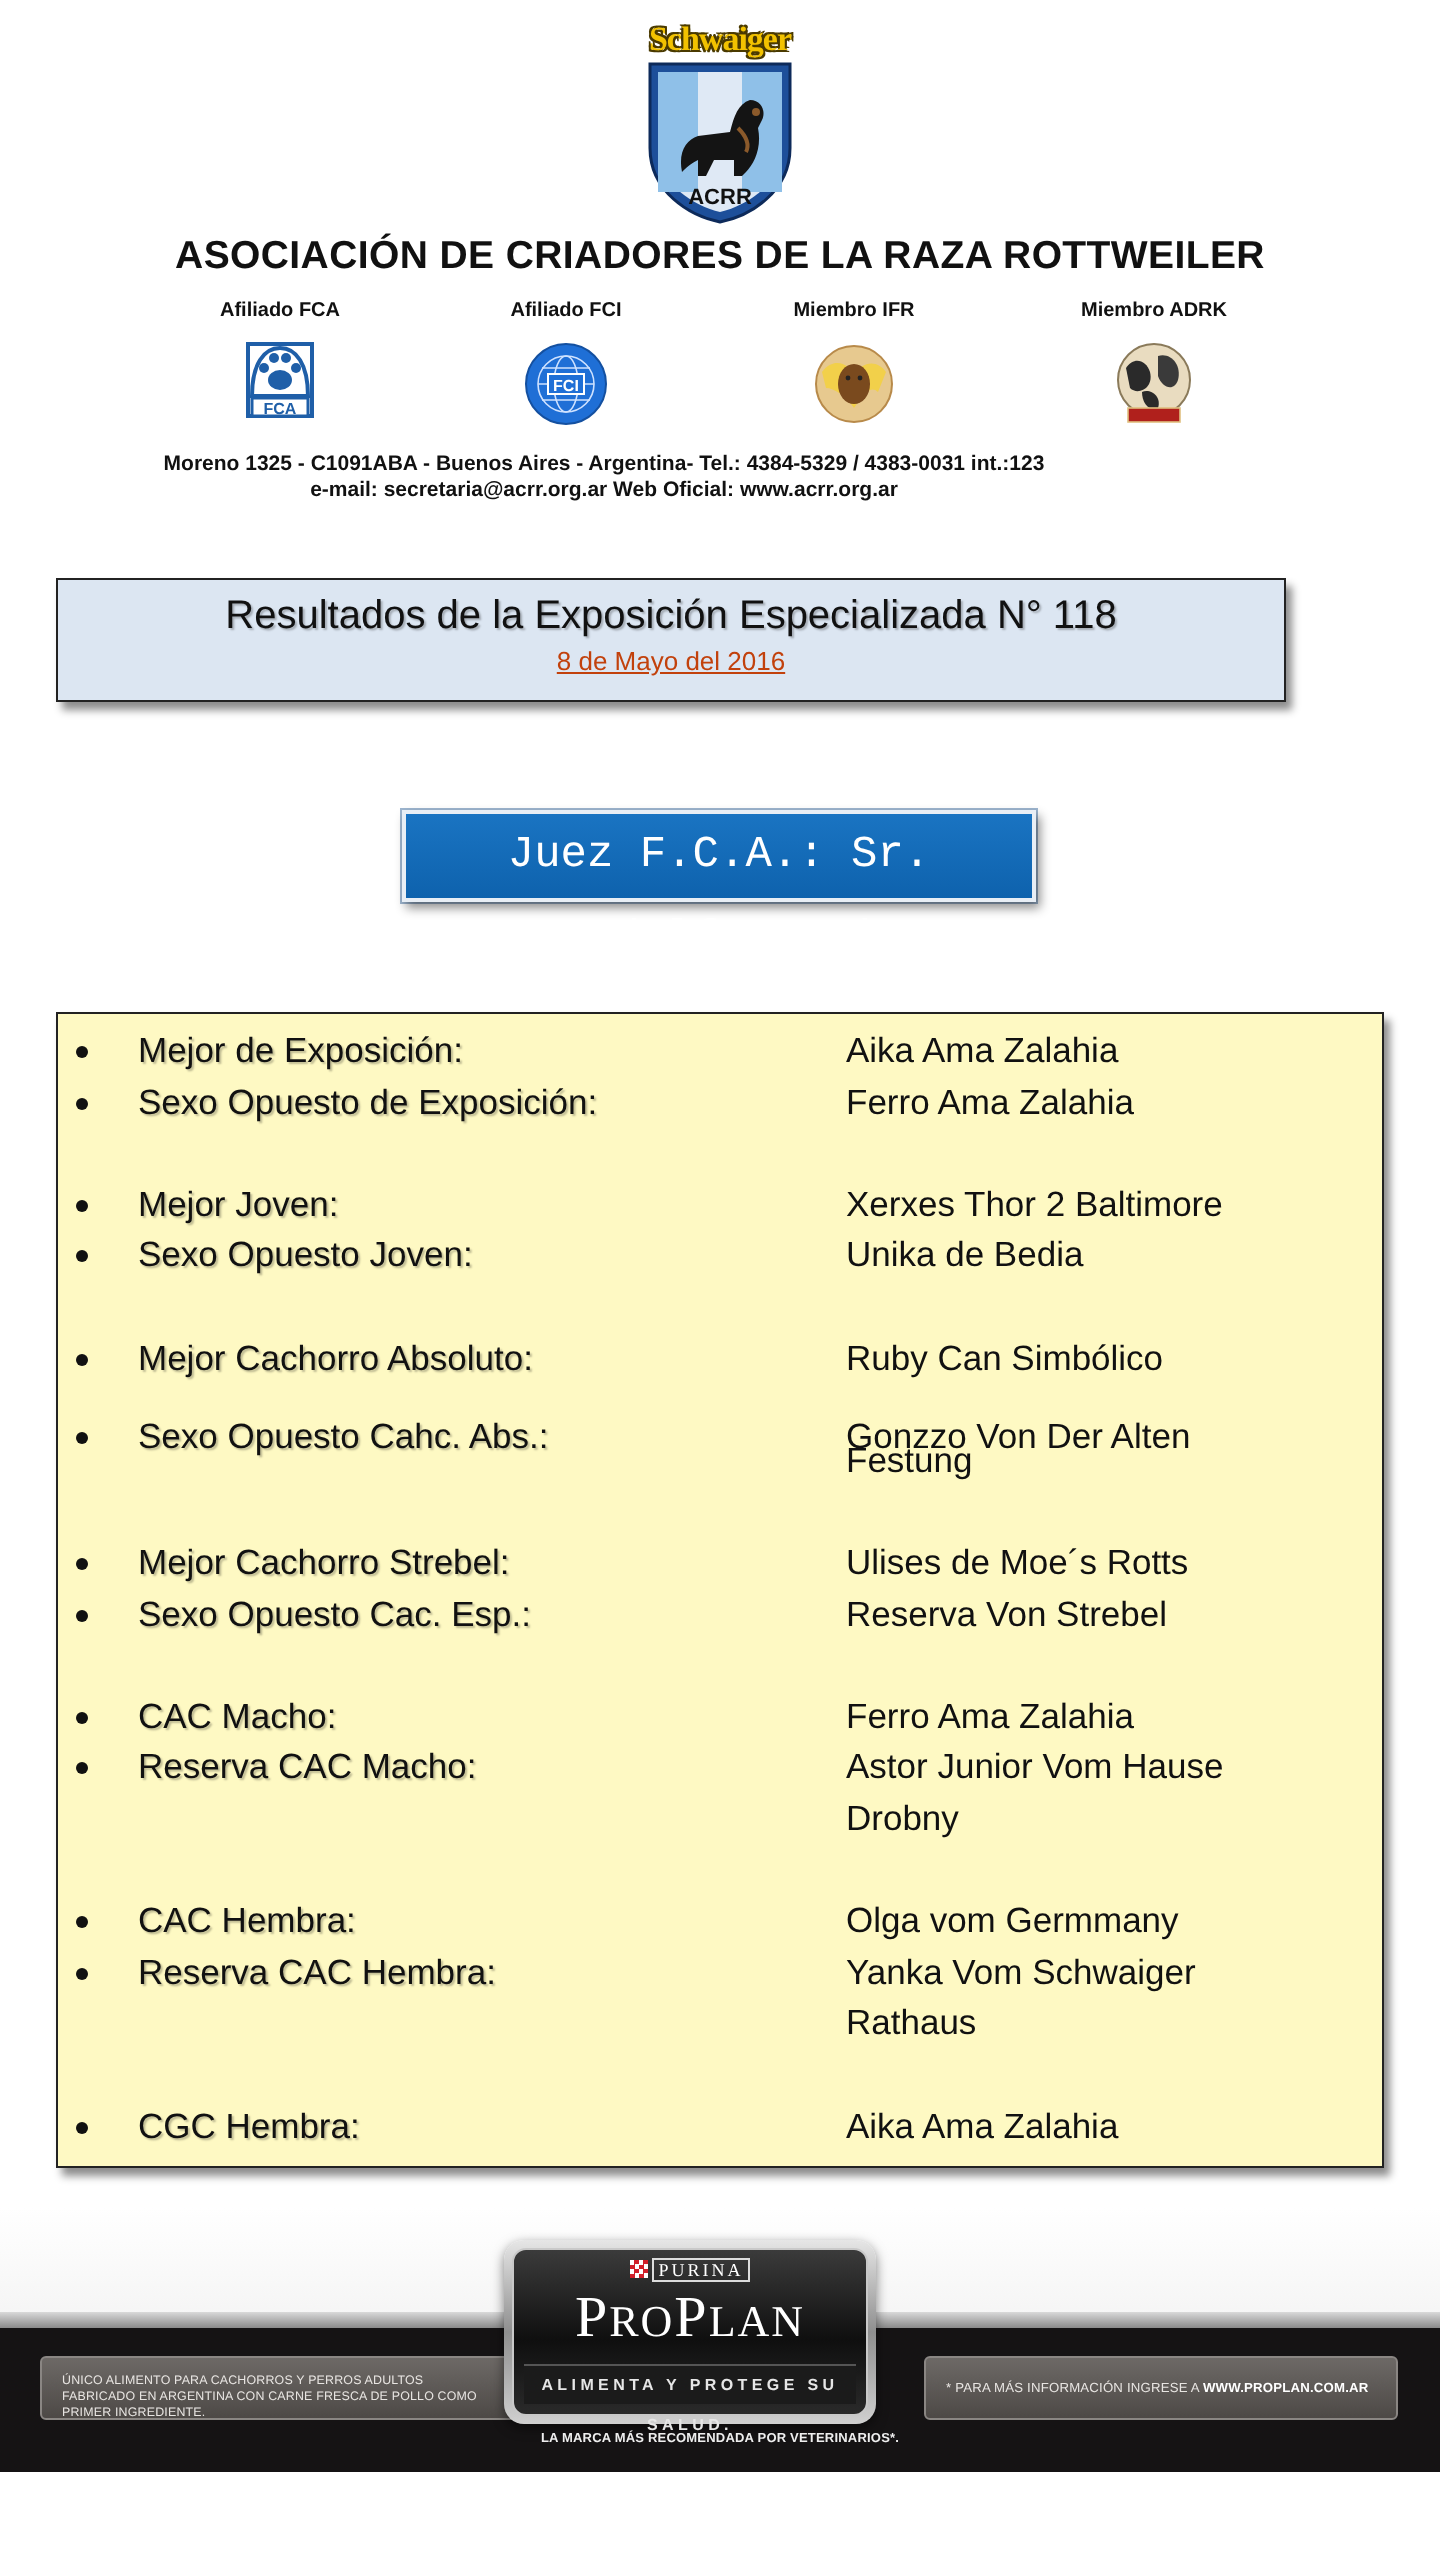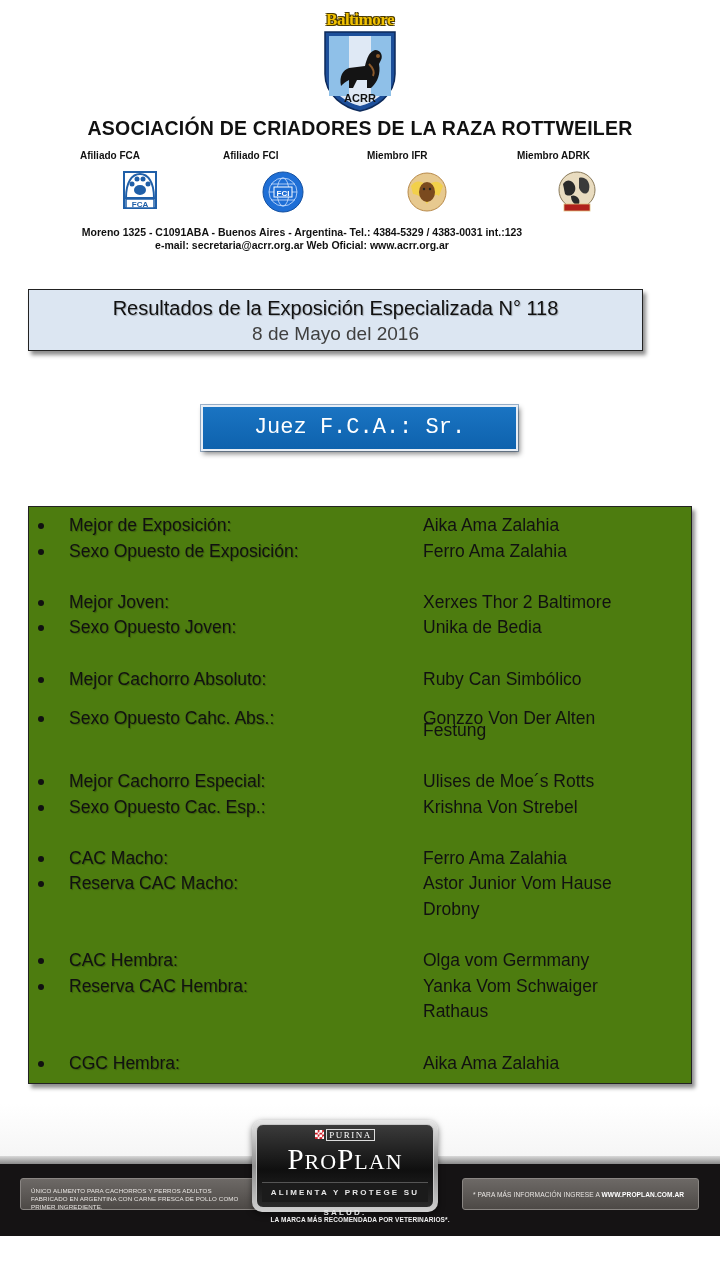--- a/index.html
+++ b/index.html
@@ -10,42 +10,42 @@
   .logo-wrap { position: absolute; left: 319px; top: 8px; width: 82px; height: 100px; }
   .logo-title { position: absolute; left: 0; top: 2px; width: 82px; text-align: center;
     font-family: "Liberation Serif", serif; font-weight: bold; font-size: 17px; color: #f2c200;
     text-shadow: 1px 1px 0 #4a3a00, -1px -1px 0 #4a3a00, 1px -1px 0 #4a3a00, -1px 1px 0 #4a3a00; letter-spacing: -0.5px; }
   .logo-shield { position: absolute; left: 4px; top: 22px; width: 74px; height: 82px; }
 
   .org-name { position: absolute; left: 0; top: 117px; width: 720px; text-align: center;
     font-family: "Liberation Sans", sans-serif; font-weight: bold; font-size: 19.5px; letter-spacing: 0.2px; color: #111; }
 
   .affiliations { position: absolute; left: 80px; top: 150px; width: 560px; height: 68px; }
-  .aff { position: absolute; top: 0; width: 120px; }
+  .aff { position: absolute; top: 0; width: 120px; text-align: center; }
   .aff-label { display: block; font-weight: bold; font-size: 10px; color: #111; height: 14px; }
   .aff-icon { display: block; margin: 4px auto 0; width: 44px; height: 48px; }
 
   .address { position: absolute; left: 0; top: 226px; width: 604px; text-align: center;
     font-weight: bold; font-size: 10.5px; line-height: 13px; color: #111; }
 
   
   .title-box { position: absolute; left: 28px; top: 289px; width: 615px; height: 62px;
     background: #dce6f2; border: 1.5px solid #222; box-shadow: 3px 4px 4px rgba(0,0,0,0.45); text-align: center; }
   .title-main { display: block; margin-top: 7px; font-size: 20px; color: #111; text-shadow: 1px 1px 1px rgba(0,0,0,0.25); }
-  .title-date { display: block; margin-top: 3px; font-size: 19px; color: #404040; }
+  .title-date { display: block; margin-top: 3px; font-size: 13px; color: #c2410c; text-decoration: underline; }
 
   
   .judge { position: absolute; left: 201px; top: 405px; width: 317px; height: 46px;
     background: linear-gradient(#1a74c2, #0e62ad); border: 2px solid #e8eef5;
     box-shadow: 2px 3px 5px rgba(0,0,0,0.45), 0 0 0 1px #9db5cf; text-align: center; font-family: Liberation Mono, monospace; }
   .judge span { display: block; line-height: 42px; color: #fff; font-size: 22px; }
 
   
   .results { position: absolute; left: 28px; top: 506px; width: 664px; height: 578px;
-    background: #4d7c0f; border: 1.5px solid #222; box-shadow: 3px 4px 4px rgba(0,0,0,0.45); }
+    background: #fef9c3; border: 1.5px solid #222; box-shadow: 3px 4px 4px rgba(0,0,0,0.45); }
   .row { position: absolute; left: 0; width: 660px; height: 26px; }
   .bullet { position: absolute; left: 9px; top: 10px; width: 6px; height: 6px; border-radius: 50%; background: #111; }
   .label { position: absolute; left: 40px; top: 2px; font-size: 17.5px; color: #111; text-shadow: 1px 1px 1px rgba(0,0,0,0.25); white-space: nowrap; }
   .value { position: absolute; left: 394px; top: 2px; font-size: 17.5px; color: #111; white-space: nowrap; }
 
   
   .footer { position: absolute; left: 0; top: 1104px; width: 720px; height: 132px; }
   .footer-fade { position: absolute; left: 0; top: 0; width: 720px; height: 60px; background: linear-gradient(#ffffff, #f4f4f4); }
   .footer-bar { position: absolute; left: 0; top: 60px; width: 720px; height: 72px; background: #151314; }
   .footer-bar-top { position: absolute; left: 0; top: 52px; width: 720px; height: 8px; background: linear-gradient(#d9d9d9, #8a8a8a); }
@@ -64,21 +64,21 @@
   .pp-logo { position: absolute; left: 0; top: 18px; width: 100%; text-align: center; color: #fff; font-family: "Liberation Serif", serif; font-size: 29px; letter-spacing: 1px; }
   .pp-logo small { font-size: 22px; }
   .pp-slogan { position: absolute; left: 5px; right: 5px; bottom: 5px; height: 20px; line-height: 20px; background: #1b1b1b; border-top: 1px solid #555;
     color: #e6e6e6; font-size: 8px; font-weight: bold; letter-spacing: 2.2px; }
   .pp-recommend { position: absolute; left: 0; top: 112px; width: 720px; text-align: center; color: #eee; font-size: 6.5px; font-weight: bold; letter-spacing: 0.1px; }
 </style>
 </head>
 <body>
 
 <div class="logo-wrap">
-  <div class="logo-title">Baltimore</div>
+  <div class="logo-title">Schwaiger</div>
   <svg class="logo-shield" viewBox="0 0 74 82">
     <path d="M2 2 H72 V44 C72 66 52 78 37 81 C22 78 2 66 2 44 Z" fill="#1d4f9a" stroke="#0d2a5a" stroke-width="1.5"></path>
     <path d="M6 6 H68 V44 C68 62 50 73 37 76 C24 73 6 62 6 44 Z" fill="#dfe9f5"></path>
     <rect x="6" y="6" width="20" height="60" fill="#8fc0e8"></rect>
     <rect x="48" y="6" width="20" height="60" fill="#8fc0e8"></rect>
     <path d="M18 56 C16 46 20 40 26 38 L42 36 C44 28 46 22 52 20 C58 20 60 26 58 30 L56 34 C58 44 54 52 50 56 L48 58 L44 58 L44 50 L34 50 L30 58 L26 58 L26 50 C22 52 20 54 18 56 Z" fill="#141414"></path>
     <circle cx="55" cy="26" r="2" fill="#8b5a2b"></circle>
     <path d="M46 34 C50 38 52 42 50 46" stroke="#8b5a2b" stroke-width="2" fill="none"></path>
     <text x="37" y="72" text-anchor="middle" font-family="Liberation Sans, sans-serif" font-weight="bold" font-size="11" fill="#111">ACRR</text>
   </svg>
@@ -179,27 +179,27 @@
   <div class="row" style="top:199px">
     <span class="bullet"></span>
     <span class="label">Sexo Opuesto Cahc. Abs.:</span>
     <span class="value">Gonzzo Von Der Alten</span>
   </div>
   <div class="row" style="top:211px">
     <span class="value">Festung</span>
   </div>
   <div class="row" style="top:262px">
     <span class="bullet"></span>
-    <span class="label">Mejor Cachorro Especial:</span>
+    <span class="label">Mejor Cachorro Strebel:</span>
     <span class="value">Ulises de Moe´s Rotts</span>
   </div>
   <div class="row" style="top:288px">
     <span class="bullet"></span>
     <span class="label">Sexo Opuesto Cac. Esp.:</span>
-    <span class="value">Krishna Von Strebel</span>
+    <span class="value">Reserva Von Strebel</span>
   </div>
   <div class="row" style="top:339px">
     <span class="bullet"></span>
     <span class="label">CAC Macho:</span>
     <span class="value">Ferro Ama Zalahia</span>
   </div>
   <div class="row" style="top:364px">
     <span class="bullet"></span>
     <span class="label">Reserva  CAC Macho:</span>
     <span class="value">Astor Junior Vom Hause</span>

